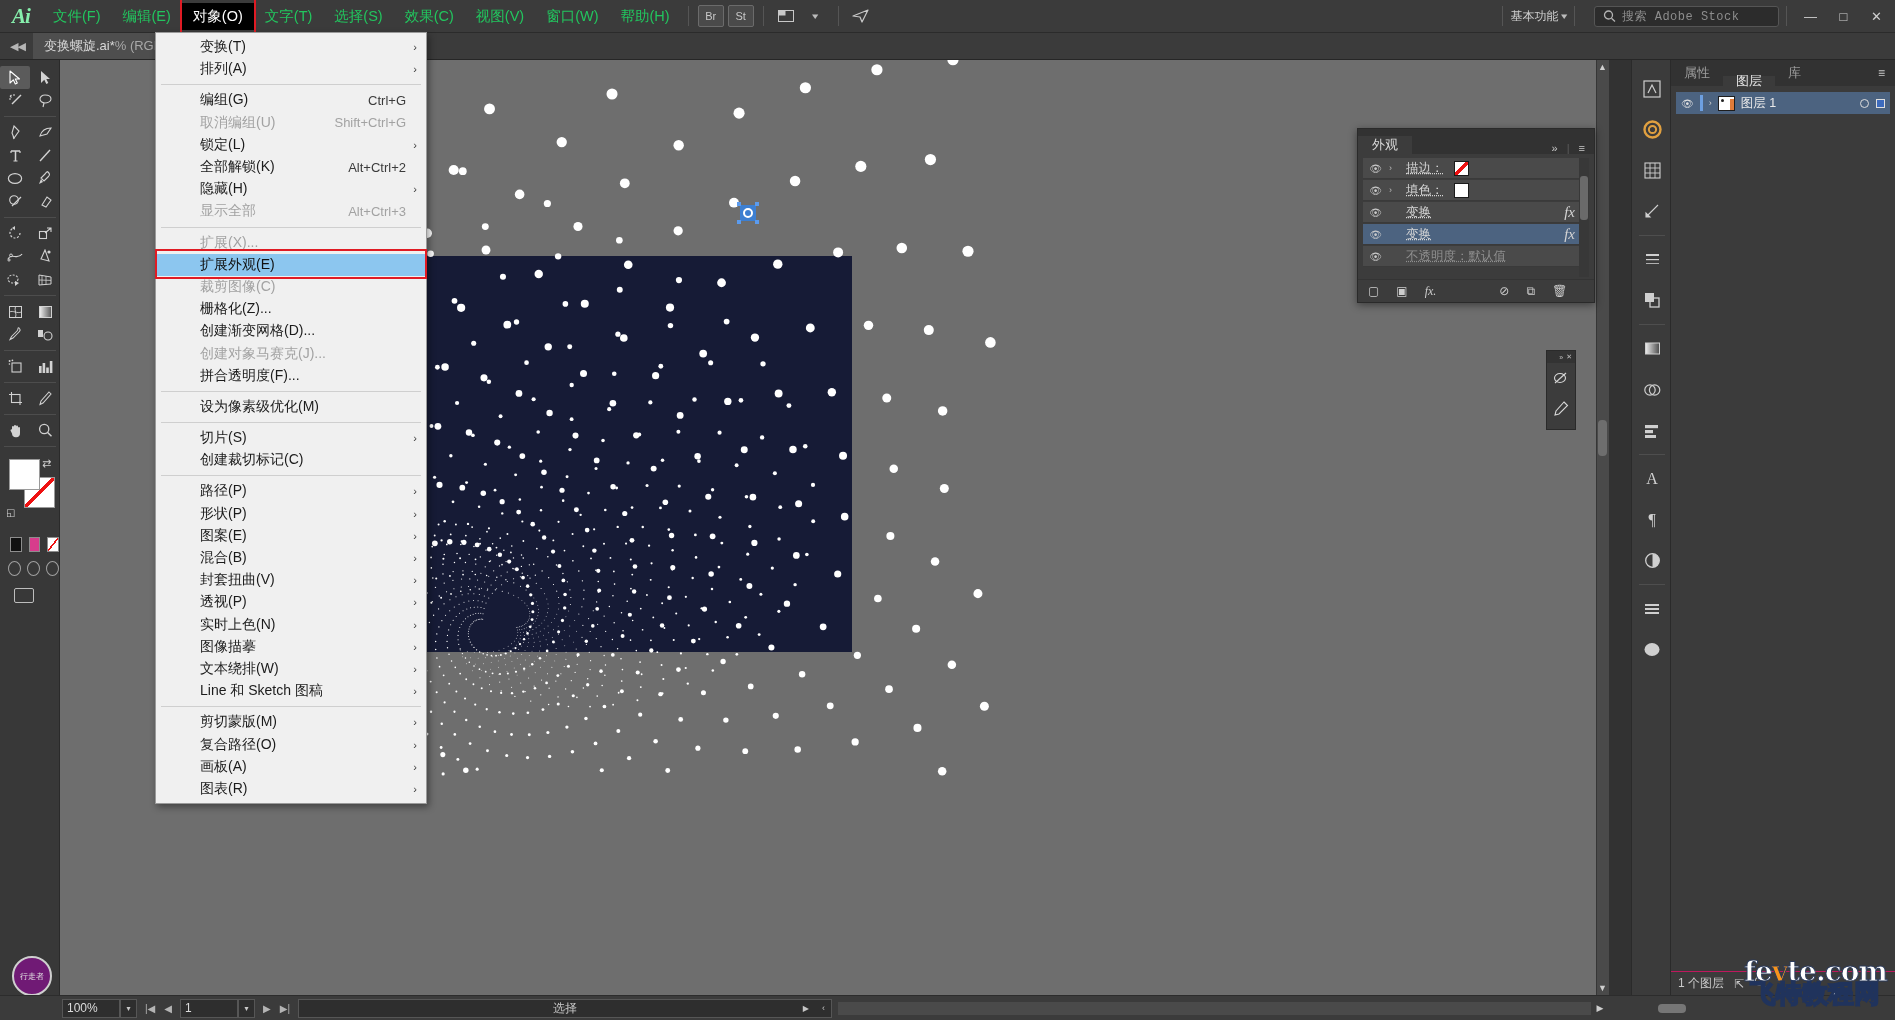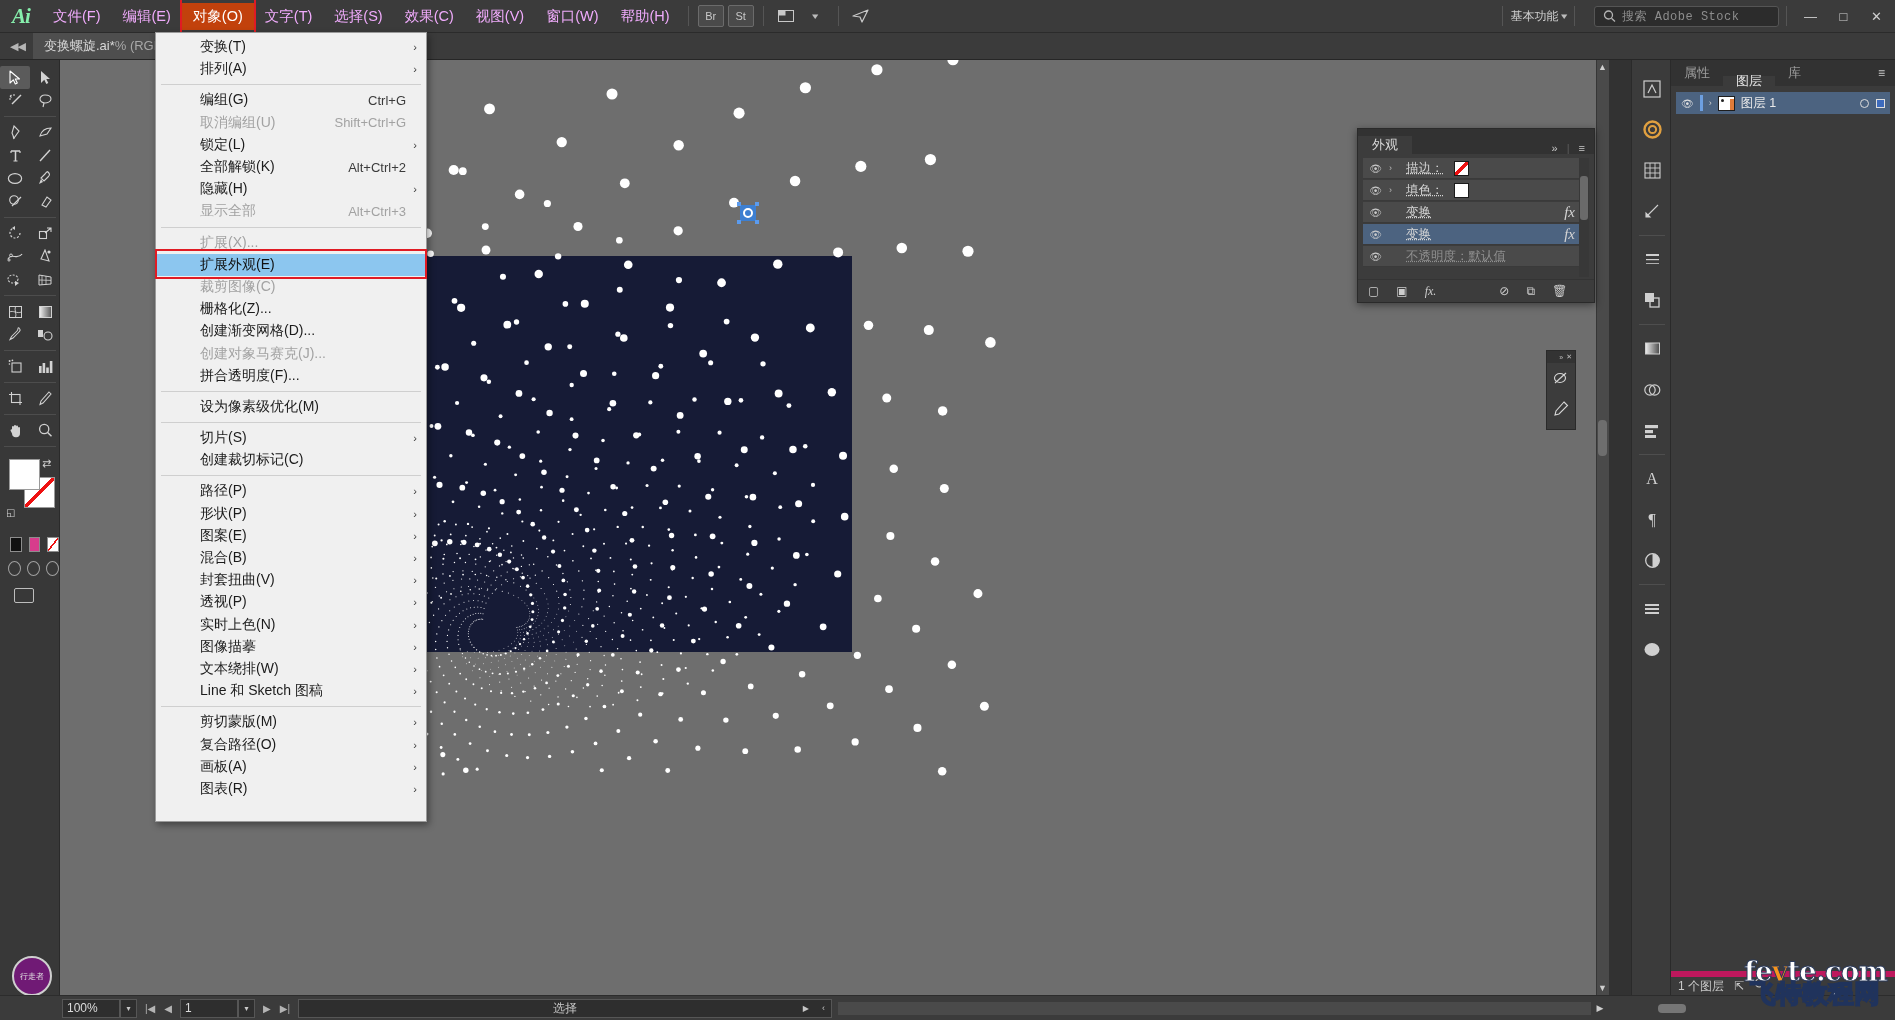--- a/index.html
+++ b/index.html
@@ -16,24 +16,24 @@
     position:absolute; left:0; top:0; width:1895px; height:33px;
     background:#3b3b3b; display:flex; align-items:center;
     border-bottom:1px solid #2b2b2b;
   }
   .ai-logo {
     width:42px; text-align:center; color:#86efac; font-size:21px;
     font-weight:bold; font-style:italic; letter-spacing:-1px;
     font-family:"Liberation Serif",serif;
   }
   .menu-item {
-    padding:5px 11px; color:#f0abfc; font-size:14.5px; line-height:17px;
+    padding:5px 11px; color:#22c55e; font-size:14.5px; line-height:17px;
     white-space:nowrap; position:relative;
   }
-  .menu-item.active { background:#c2410c; color:#fff; }
+  .menu-item.active { background:#000000; color:#fff; }
   .menu-item.active::after {
     content:""; position:absolute; left:-2px; top:-5px; right:-2px; bottom:-9px;
     border:2px solid #e01b24; pointer-events:none;
   }
   .mb-sep { width:1px; height:20px; background:#555; margin:0 7px; }
   .mb-icon {
     width:26px; height:22px; display:flex; align-items:center; justify-content:center;
     color:#c8c8c8; font-size:12.5px; margin:0 2px; border-radius:2px;
   }
   .mb-icon.boxed { border:1px solid #6b6b6b; background:#4a4a4a; font-size:11px; }
@@ -201,21 +201,21 @@
   .layer-row .bar { width:3px; height:16px; background:#6d9fe0; }
   .layer-row .arw { font-size:9px; color:#d2d2d2; }
   .layer-row .thumb { width:17px; height:15px; background:#fff; border:1px solid #1d1d1d; position:relative; }
   .layer-row .thumb::after{content:""; position:absolute; right:0; top:2px; width:4px; height:11px; background:#e07b39;}
   .layer-row .thumb::before{content:""; position:absolute; left:2px; top:2px; width:3px;height:3px;background:#222;border-radius:50%;}
   .layer-row .right { margin-left:auto; display:flex; align-items:center; gap:7px;}
   .layer-row .circ { width:9px; height:9px; border:1px solid #dcdcdc; border-radius:50%;}
   .layer-row .sq { width:9px; height:9px; background:#3d6bbd; border:1px solid #dfdfdf;}
   .rp-footer {
     position:absolute; left:0; right:0; bottom:0; height:24px;
-    background:#3b3b3b; border-top:6px solid #be185d;
+    background:#3b3b3b; border-top:1px solid #be185d;
     display:flex; align-items:center; gap:10px; padding-left:7px;
     color:#c9c9c9; font-size:12px;
   }
   .rp-footer .num { color:#c9c9c9; }
 
   
   .statusbar {
     position:absolute; left:0; bottom:0; width:1895px; height:25px;
     background:#3b3b3b; border-top:1px solid #2c2c2c;
     display:flex; align-items:center; color:#cfcfcf; font-size:12px;
@@ -254,21 +254,21 @@
     font-weight:bold; font-size:25px; color:#fff; line-height:25px;
     -webkit-text-stroke:2px #20335c; letter-spacing:1px;
     margin-top:-4px;
   }
 
   
   .dropdown {
     position:absolute; left:155px; top:32px; width:272px;
     background:#f0f0f0; border:1px solid #9a9a9a;
     box-shadow:2px 3px 7px rgba(0,0,0,.4);
-    padding:3px 0 21px 0; z-index:50;
+    padding:3px 0 3px 0; z-index:50;
   }
   .dd-item {
     height:22.2px; display:flex; align-items:center;
     padding:0 6px 0 44px; color:#1b1b1b; font-size:14px; position:relative;
     white-space:nowrap;
   }
   .dd-item .acc { margin-left:auto; color:#3b3b3b; font-size:13px; padding-right:14px; }
   .dd-item .sub { position:absolute; right:9px; color:#3b3b3b; font-size:11px; }
   .dd-item.disabled { color:#a2a2a2; }
   .dd-item.disabled .acc { color:#a2a2a2; }

